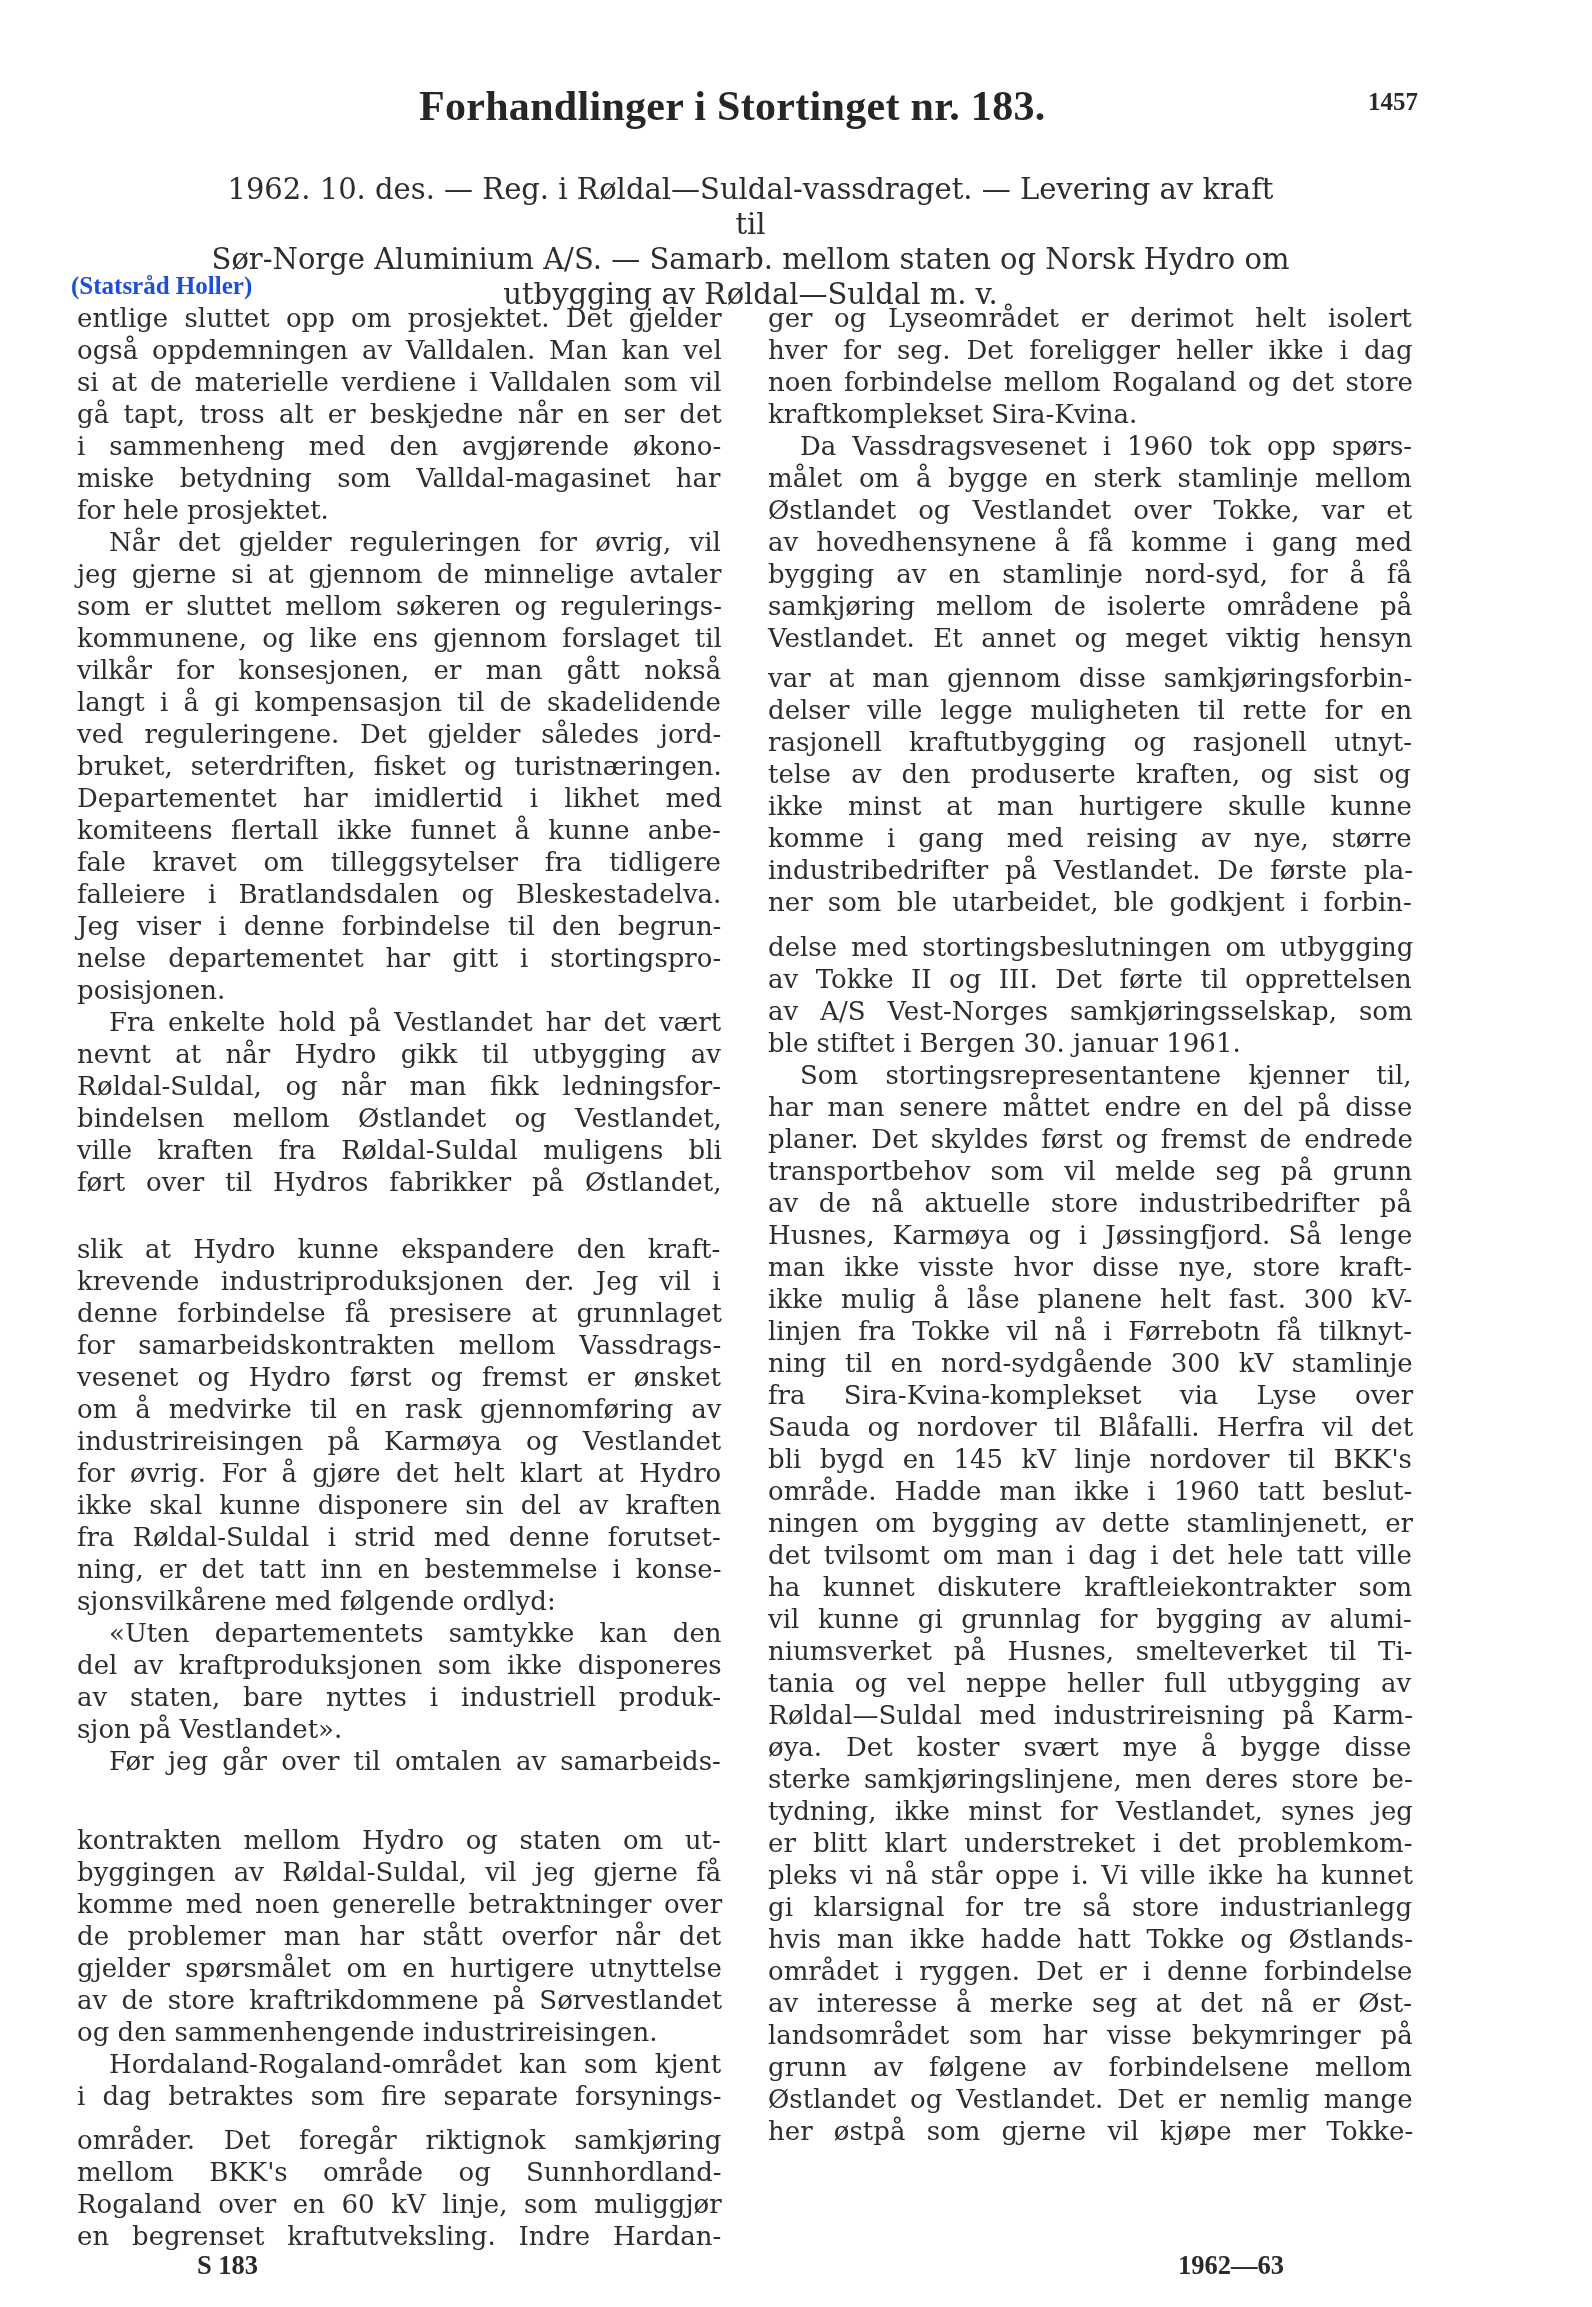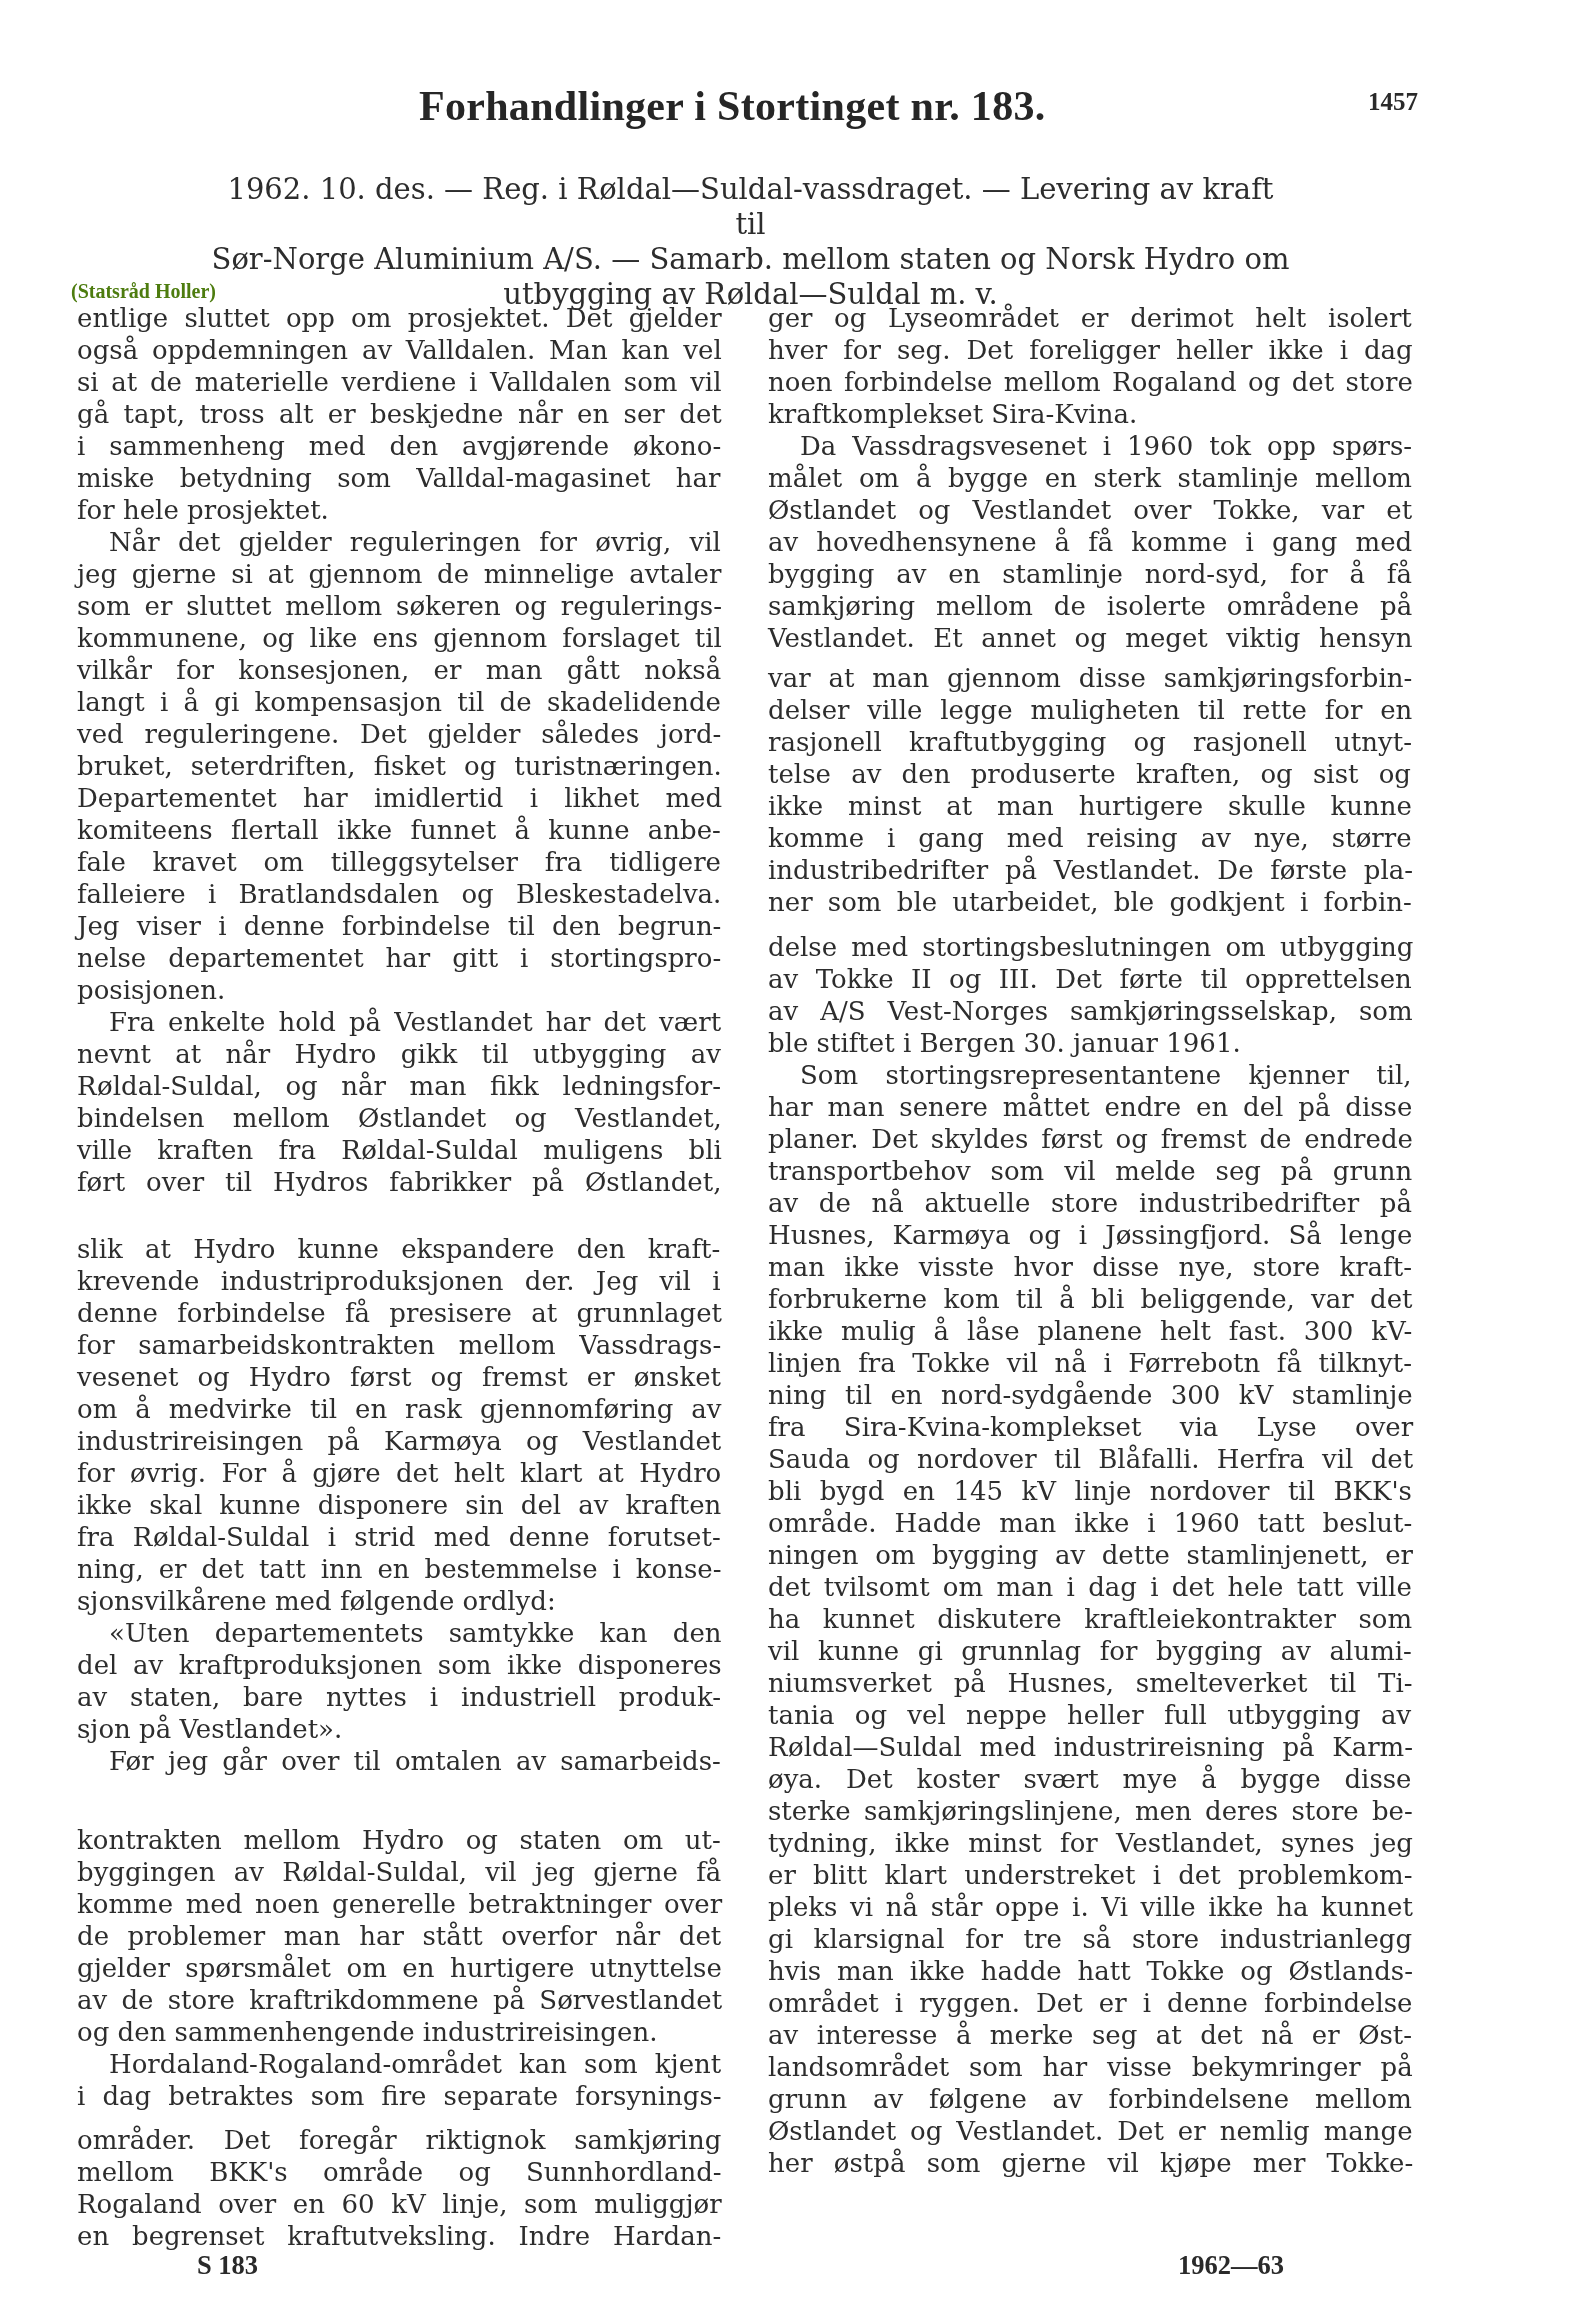--- a/index.html
+++ b/index.html
@@ -17,22 +17,22 @@
     position: absolute; left: 1368px; top: 88px;
     font-size: 25px; font-weight: bold; color: #2a2a2a;
     font-family: "Liberation Serif", serif;
   }
   .subheading {
     position: absolute; left: 210px; top: 172px; width: 1081px;
     font-size: 29px; line-height: 35px; text-align: center; color: #2d2d2d;
     font-family: "DejaVu Serif", serif;
   }
   .speaker {
-    position: absolute; left: 71px; top: 280px;
-    font-size: 20px; font-weight: bold; color: #4d7c0f;
+    position: absolute; left: 71px; top: 272px;
+    font-size: 25px; font-weight: bold; color: #1d4ed8;
     font-family: "Liberation Serif", serif;
   }
   .column {
     position: absolute; top: 302px; width: 636px;
     font-size: 26px; line-height: 32px; text-align: justify; color: #2d2d2d;
     font-family: "DejaVu Serif", serif;
   }
   .col-left { left: 77px; }
   .col-right { left: 768px; top: 302px; }
   .line { display: block; white-space: nowrap; text-align-last: justify; height: 32px; overflow: visible; }
@@ -147,21 +147,20 @@
     <span class="line" style="text-align-last: left; display: block; word-spacing: 9.2px;">av Tokke II og III. Det førte til opprettelsen</span>
     <span class="line" style="text-align-last: left; display: block; word-spacing: 13.7px;">av A/S Vest-Norges samkjøringsselskap, som</span>
     <span class="line last">ble stiftet i Bergen 30. januar 1961.</span>
     <span class="line indent" style="text-align-last: left; display: block; word-spacing: 19px;">Som stortingsrepresentantene kjenner til,</span>
     <span class="line" style="text-align-last: left; display: block; word-spacing: 6.6px;">har man senere måttet endre en del på disse</span>
     <span class="line" style="text-align-last: left; display: block; word-spacing: 4.6px;">planer. Det skyldes først og fremst de endrede</span>
     <span class="line" style="text-align-last: left; display: block; word-spacing: 11.6px;">transportbehov som vil melde seg på grunn</span>
     <span class="line" style="text-align-last: left; display: block; word-spacing: 12.4px;">av de nå aktuelle store industribedrifter på</span>
     <span class="line" style="text-align-last: left; display: block; word-spacing: 9.8px;">Husnes, Karmøya og i Jøssingfjord. Så lenge</span>
     <span class="line" style="text-align-last: left; display: block; word-spacing: 11px;">man ikke visste hvor disse nye, store kraft-</span>
-    <span class="line" style="text-align-last: left; display: block; word-spacing: 8px;">forbrukerne kom til å bli beliggende, var det</span>
     <span class="line" style="text-align-last: left; display: block; word-spacing: 9.6px;">ikke mulig å låse planene helt fast. 300 kV-</span>
     <span class="line" style="text-align-last: left; display: block; word-spacing: 8.3px;">linjen fra Tokke vil nå i Førrebotn få tilknyt-</span>
     <span class="line" style="text-align-last: left; display: block; word-spacing: 10.2px;">ning til en nord-sydgående 300 kV stamlinje</span>
     <span class="line" style="text-align-last: left; display: block; word-spacing: 30px;">fra Sira-Kvina-komplekset via Lyse over</span>
     <span class="line" style="text-align-last: left; display: block; word-spacing: 9px;">Sauda og nordover til Blåfalli. Herfra vil det</span>
     <span class="line" style="text-align-last: left; display: block; word-spacing: 10.2px;">bli bygd en 145 kV linje nordover til BKK's</span>
     <span class="line" style="text-align-last: left; display: block; word-spacing: 9.7px;">område. Hadde man ikke i 1960 tatt beslut-</span>
     <span class="line" style="text-align-last: left; display: block; word-spacing: 8.3px;">ningen om bygging av dette stamlinjenett, er</span>
     <span class="line" style="text-align-last: left; display: block; word-spacing: 5px;">det tvilsomt om man i dag i det hele tatt ville</span>
     <span class="line" style="text-align-last: left; display: block; word-spacing: 14.3px;">ha kunnet diskutere kraftleiekontrakter som</span>

